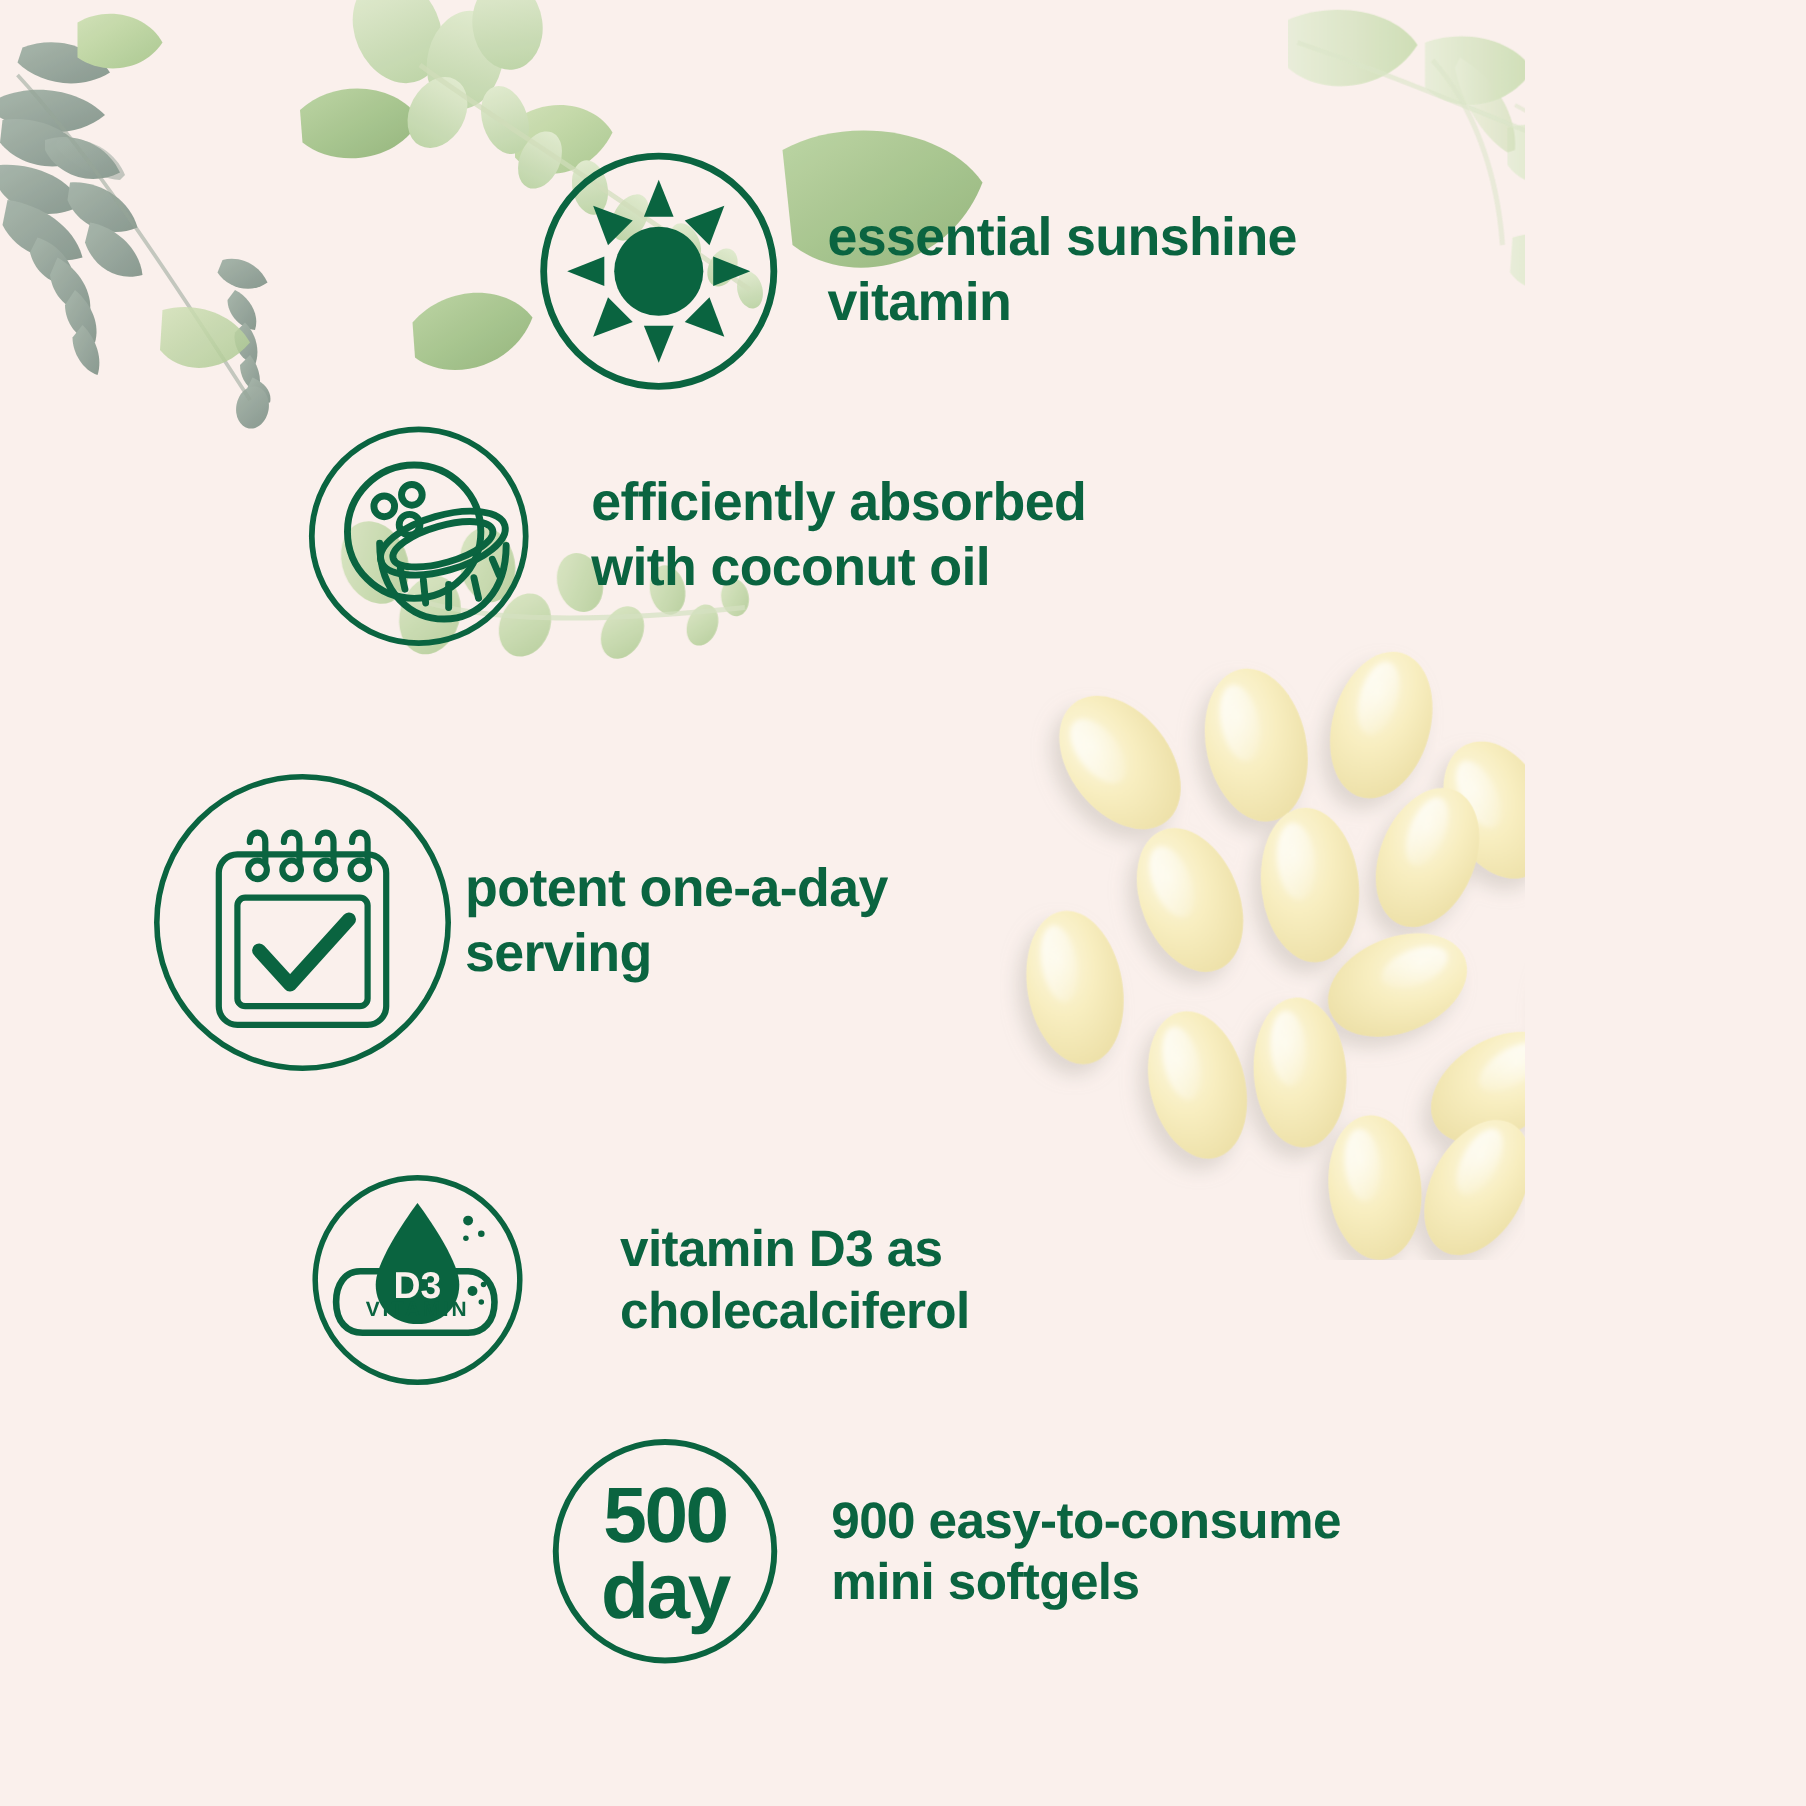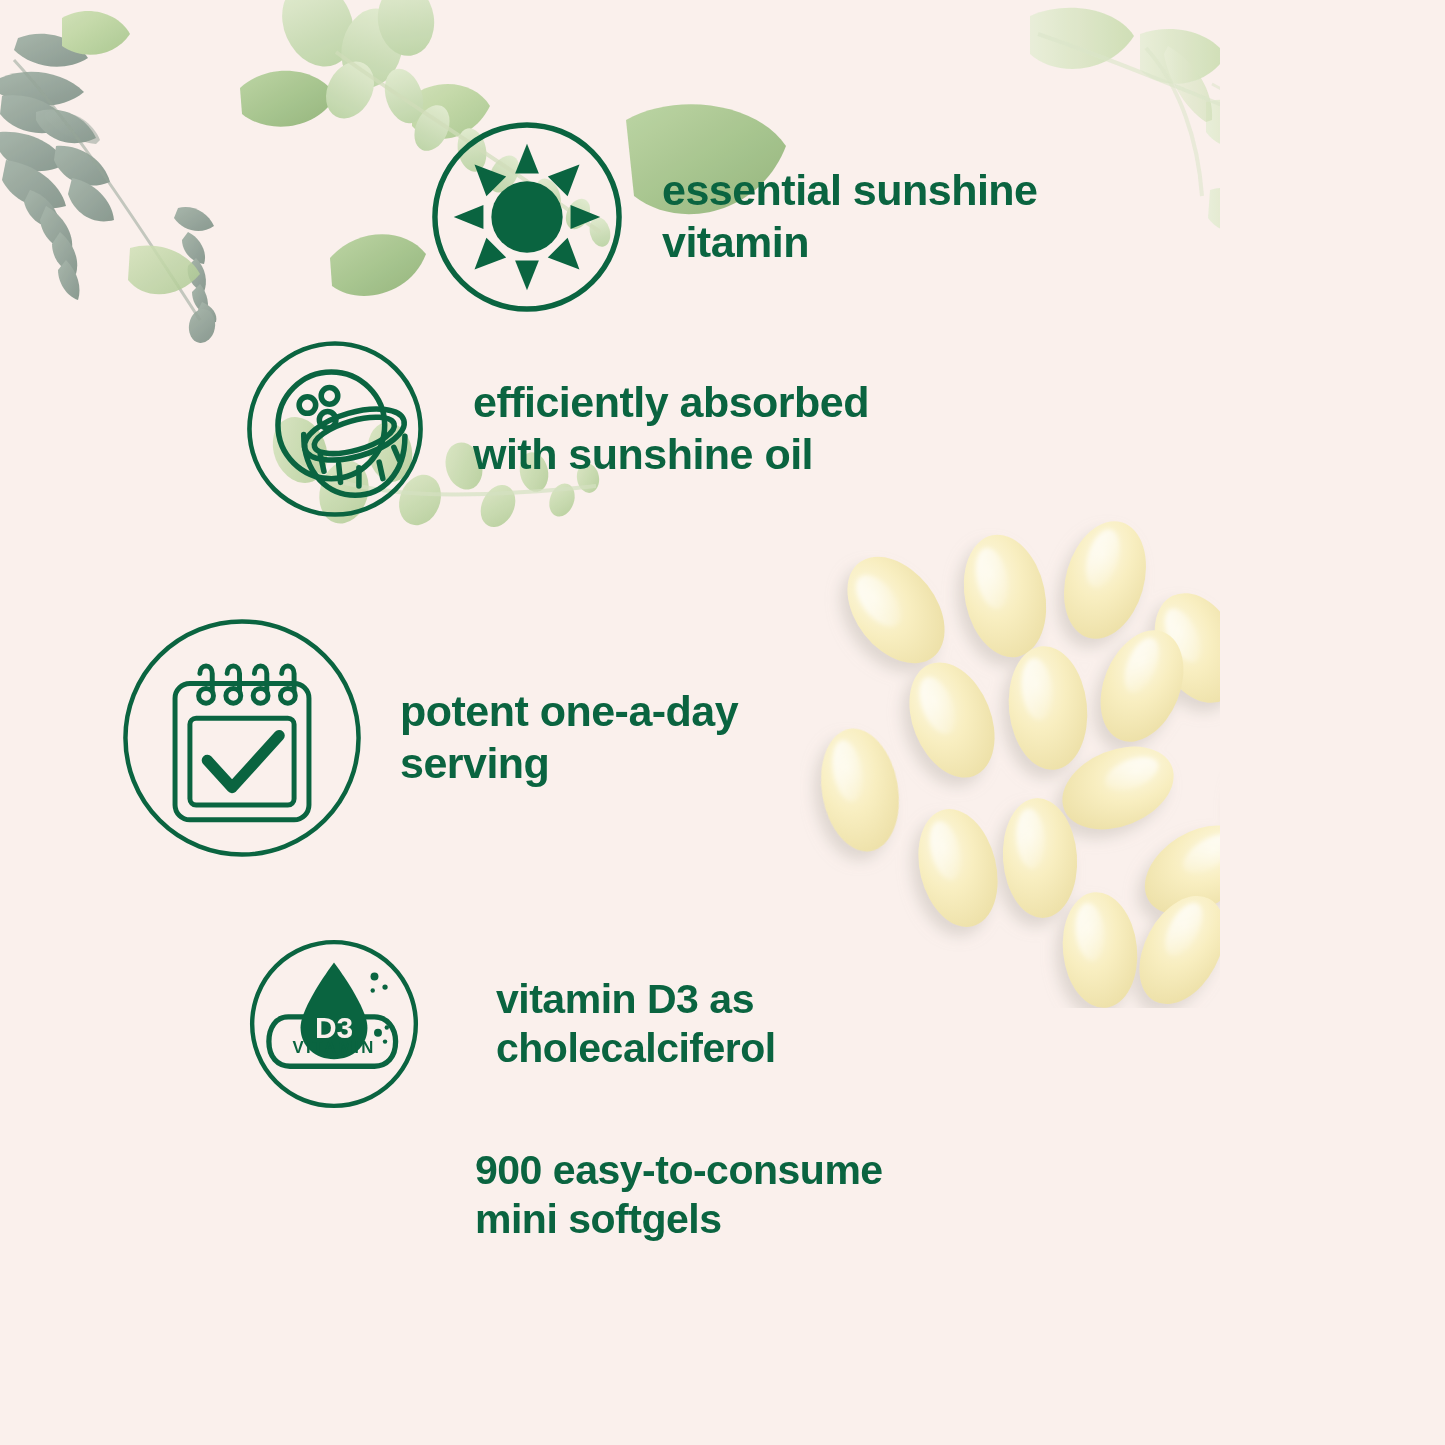--- a/index.html
+++ b/index.html
@@ -37,21 +37,21 @@
   #feature-1{left:428px;top:118px;}
   #feature-1 .icon-badge{width:198px;height:198px;}
   #feature-1 .feature-text{font-size:43px;margin-left:36px;}
 
   #feature-2{left:243px;top:337px;}
   #feature-2 .icon-badge{width:184px;height:184px;}
   #feature-2 .feature-text{font-size:43px;margin-left:46px;}
 
   #feature-3{left:118px;top:614px;}
   #feature-3 .icon-badge{width:248px;height:248px;}
-  #feature-3 .feature-text{font-size:43px;margin-left:34px;}
+  #feature-3 .feature-text{font-size:43px;margin-left:6px;}
 
   #feature-4{left:246px;top:936px;}
   #feature-4 .icon-badge{width:176px;height:176px;}
   #feature-4 .feature-text{font-size:41px;margin-left:74px;}
 
   #feature-5{left:437px;top:1146px;}
   #feature-5 .icon-badge{width:190px;height:190px;}
   #feature-5 .feature-text{font-size:41px;margin-left:38px;}
 
   
@@ -235,21 +235,21 @@
 
           <path d="M84 128 L88 146"></path>
           <path d="M104 138 L106 158"></path>
           <path d="M126 142 L126 162"></path>
           <path d="M148 136 L152 154"></path>
           <path d="M164 120 L170 134"></path>
         </g>
       </svg>
     </div>
     <div class="feature-text">efficiently absorbed
-with sunshine oil</div>
+with coconut oil</div>
   </div>
 
   <div class="feature" id="feature-3">
     <div class="icon-badge">
       <svg viewBox="0 0 200 200" width="248" height="248">
         <circle cx="100" cy="100" r="94" fill="none" stroke="#0a6440" stroke-width="3.6"></circle>
         <g fill="none" stroke="#0a6440" stroke-width="4" stroke-linecap="round" stroke-linejoin="round">
 
           <rect x="46" y="56" width="108" height="110" rx="12"></rect>
 
@@ -294,20 +294,27 @@
           <circle cx="160" cy="104" r="2.5"></circle>
           <circle cx="158" cy="120" r="2.5"></circle>
         </g>
       </svg>
     </div>
     <div class="feature-text">vitamin D3 as
 cholecalciferol</div>
   </div>
 
   <div class="feature" id="feature-5">
+    <div class="icon-badge">
+      <svg viewBox="0 0 200 200" width="190" height="190">
+        <circle cx="100" cy="100" r="92" fill="none" stroke="#0a6440" stroke-width="5"></circle>
+        <text x="100" y="92" font-family="Liberation Sans, sans-serif" font-size="66" font-weight="700" fill="#0a6440" stroke="#faf0ec" stroke-width="3.2" paint-order="stroke" text-anchor="middle" letter-spacing="-2">500</text>
+        <text x="100" y="156" font-family="Liberation Sans, sans-serif" font-size="66" font-weight="700" fill="#0a6440" stroke="#faf0ec" stroke-width="3.2" paint-order="stroke" text-anchor="middle" letter-spacing="-2">day</text>
+      </svg>
+    </div>
     <div class="feature-text">900 easy-to-consume
 mini softgels</div>
   </div>
 
   <svg id="softgels" viewBox="0 0 560 510">
     <defs>
       <radialGradient id="capG" cx="38%" cy="30%" r="78%">
         <stop offset="0%" stop-color="#fdf8e0"></stop>
         <stop offset="48%" stop-color="#f8eec0"></stop>
         <stop offset="100%" stop-color="#ecdfa6"></stop>

